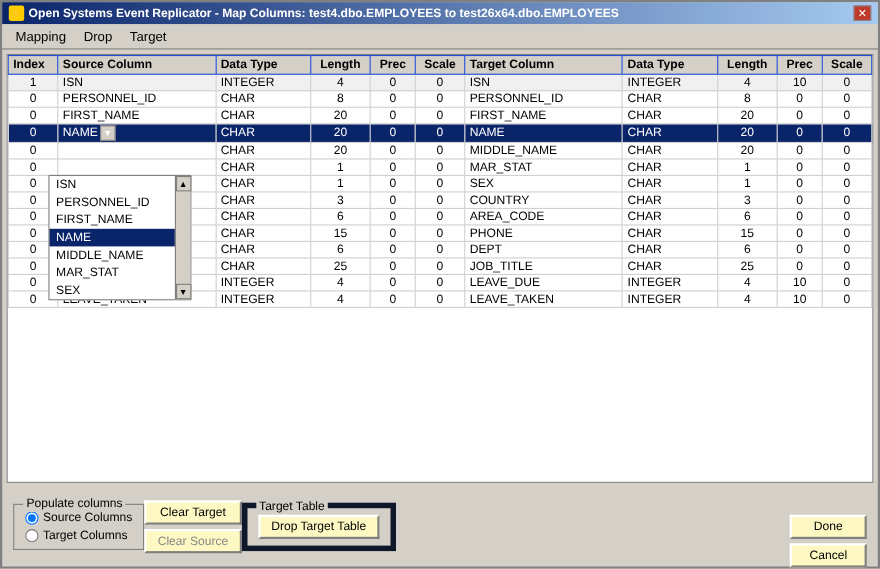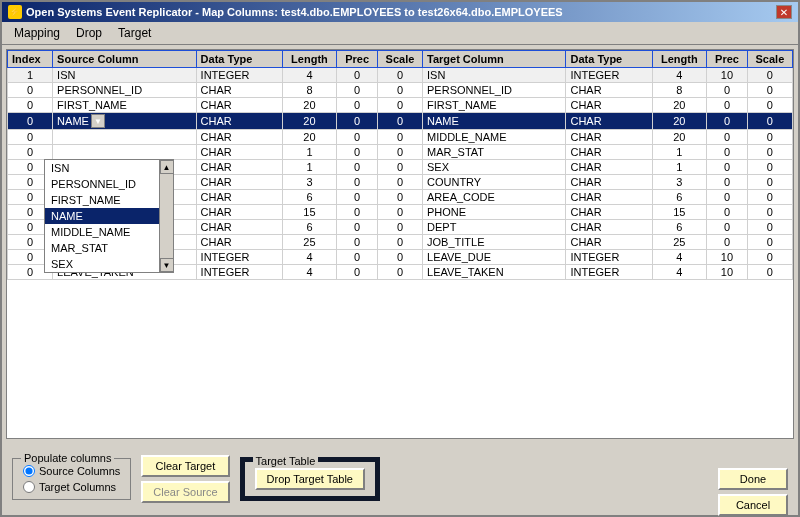--- a/index.html
+++ b/index.html
@@ -183,21 +183,20 @@
       justify-content: center;
       font-size: 8px;
       cursor: pointer;
       flex-shrink: 0;
     }
     .bottom-panel {
       height: 72px;
       display: flex;
       align-items: center;
       padding: 4px 10px;
-      gap: 10px;
       flex-shrink: 0;
     }
     .group-box {
       border: 1px solid #808080;
       padding: 6px 10px 6px 10px;
       position: relative;
       background: #d4d0c8;
     }
     .group-box-title {
       position: absolute;

